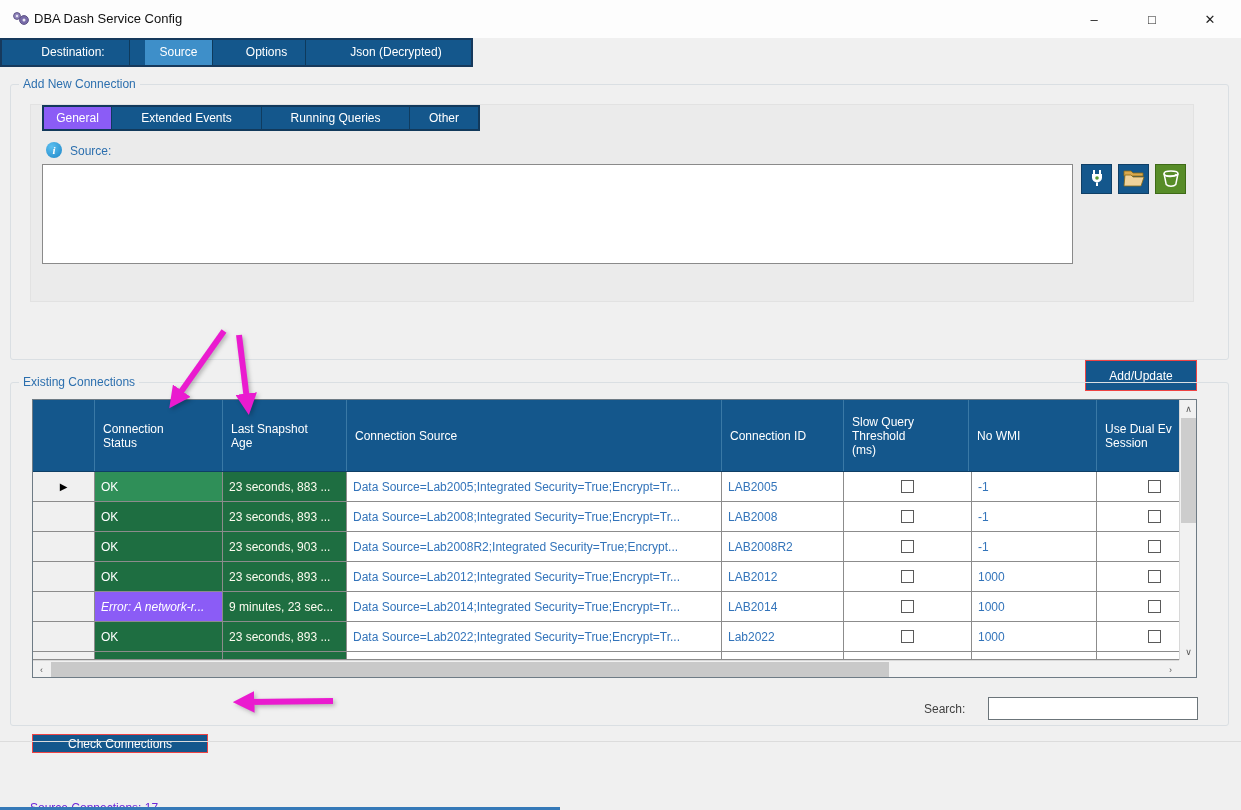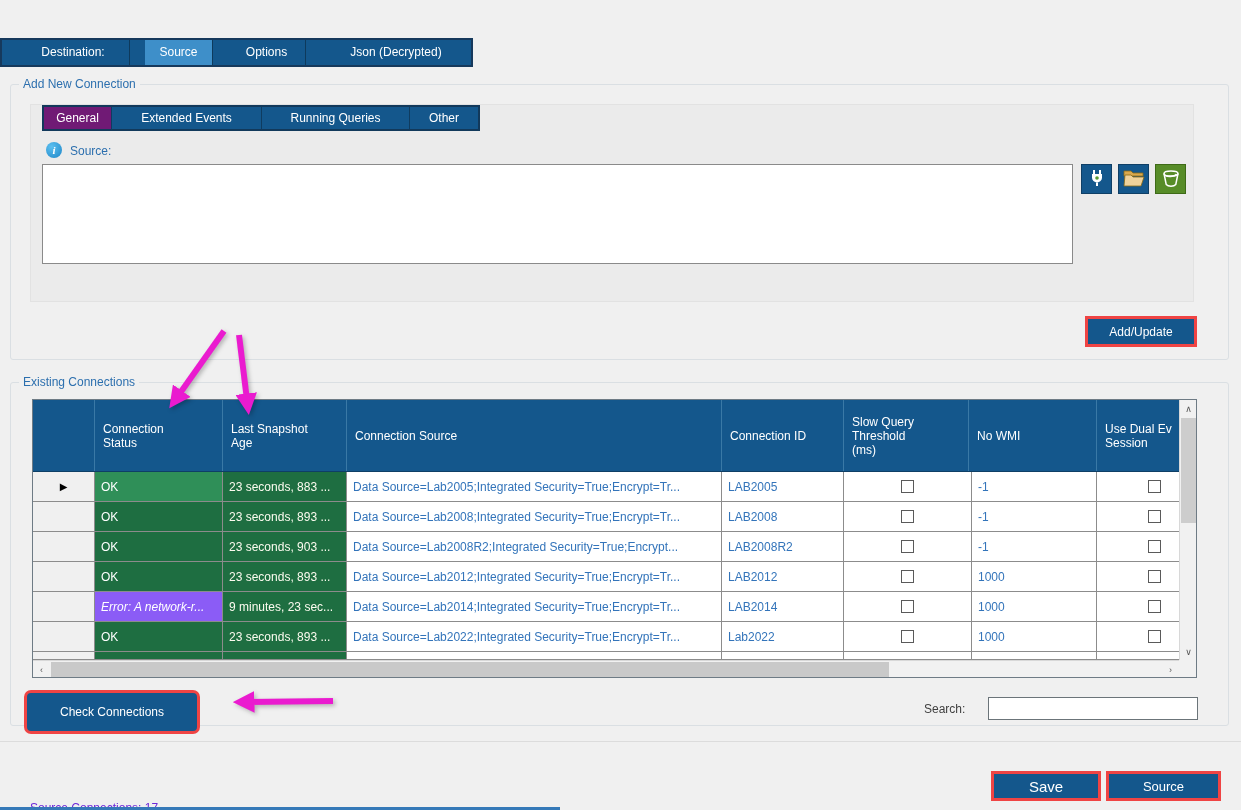--- a/index.html
+++ b/index.html
@@ -36,37 +36,37 @@
   .gb1 { left:10px; top:84px; width:1219px; height:276px; }
   .gb2 { left:10px; top:382px; width:1219px; height:344px; }
 
   
   .panel1 { position:absolute; left:30px; top:104px; width:1164px; height:198px;
             background:#ebebeb; border:1px solid #e2e2e2; }
   .itabs { position:absolute; left:42px; top:105px; display:flex; border:2px solid #12395b; }
   .itab { height:22px; line-height:22px; text-align:center; color:#fff; background:#14578c;
           border-right:1px solid #0f3c60; cursor:default; }
   .itab:last-child { border-right:none; }
-  .itab.selected { background:#701a75; }
+  .itab.selected { background:#8b5cf6; }
   .itab.w1{width:68px}.itab.w2{width:150px}.itab.w3{width:148px}.itab.w4{width:68px}
   .info-icon { position:absolute; left:46px; top:142px; width:16px; height:16px; border-radius:50%;
                background:radial-gradient(circle at 35% 30%, #5cc0f0, #1d86c8); color:#fff;
                font:italic bold 11px "Liberation Serif",serif; text-align:center; line-height:16px; }
   .source-label { position:absolute; left:70px; top:144px; color:#2c6fae; }
   .source-textarea { position:absolute; left:42px; top:164px; width:1031px; height:100px;
                      border:1px solid #8a8a8a; background:#fff; resize:none; outline:none;
                      font-family:"Liberation Sans",sans-serif; font-size:12px; }
   .icon-btn { position:absolute; top:164px; width:31px; height:30px; background:#14578c;
               border:1px solid #0f3f66; display:flex; align-items:center; justify-content:center;
               cursor:pointer; }
   .icon-btn.green { background:#578c28; border-color:#3e6a17; }
   .ib1{left:1081px}.ib2{left:1118px}.ib3{left:1155px}
-  .blue-btn { background:#14578c; color:#fff; border:3px solid #ef4444; font-size:12px;
+  .blue-btn { background:#14578c; color:#fff; border:1px solid #ef4444; font-size:12px;
               display:flex; align-items:center; justify-content:center; cursor:pointer;
-              font-family:"Liberation Sans",sans-serif; }
+              font-family:"Liberation Sans",sans-serif;margin-top:44px; }
   .add-update { position:absolute; left:1085px; top:316px; width:112px; height:31px; }
 
   
   .grid { position:absolute; left:32px; top:399px; width:1165px; height:279px;
           border:1px solid #6e7b85; background:#fff; }
   .grid-scroll { position:absolute; left:0; top:0; width:1146px; height:260px; overflow:hidden; }
   .grid-header { display:flex; height:72px; background:#14578c; border-bottom:1px solid #0e3f66; }
   .hcell { color:#fff; font-size:12px; line-height:14px; padding:4px 8px; display:flex;
            align-items:center; white-space:pre-line; border-right:1px solid #3a79a6;
            flex:none; overflow:hidden; cursor:default; }
@@ -94,21 +94,21 @@
   .sarrow { position:absolute; width:17px; height:17px; display:flex; align-items:center;
             justify-content:center; color:#555; font-size:9px; }
   .va-up{top:0; left:0;} .va-down{bottom:0; left:0;}
   .hscroll { position:absolute; left:0; bottom:0; width:1146px; height:17px; background:#f1f1f1;
              border-top:1px solid #d8d8d8; }
   .hthumb { position:absolute; left:18px; top:1px; width:838px; height:15px; background:#c9c9c9; }
   .ha-left{left:0; top:0;} .ha-right{right:0; top:0;}
   .sb-corner { position:absolute; right:0; bottom:0; width:17px; height:17px; background:#f1f1f1; }
 
   
-  .check-conn { position:absolute; left:24px; top:690px; width:176px; height:44px;border-radius:7px; }
+  .check-conn { position:absolute; left:32px; top:690px; width:176px; height:19px; }
   .search-label { position:absolute; left:924px; top:702px; color:#404040; }
   .search-input { position:absolute; left:988px; top:697px; width:210px; height:23px;
                   border:1px solid #6b7479; background:#fff; outline:none; padding:0 4px;
                   font-family:"Liberation Sans",sans-serif; font-size:12px; }
 
   
   .footer-sep { position:absolute; left:0; top:741px; width:1241px; height:1px; background:#dcdcdc; }
   .source-link { position:absolute; left:30px; top:801px; color:#6d28d9; text-decoration:underline;
                  cursor:pointer; }
   .save-btn   { position:absolute; left:991px;  top:771px; width:110px; height:30px; font-size:15px;text-align:right; }
@@ -117,20 +117,38 @@
 
   
   .annot { position:absolute; left:0; top:0; width:1241px; height:810px; pointer-events:none;
            z-index:40; filter:drop-shadow(2px 2px 2px rgba(0,0,0,.25)); }
 </style>
 </head>
 <body>
 
 <div class="window">
 
+  <div class="titlebar">
+    <span class="app-icon">
+      <svg width="20" height="20" viewBox="0 0 20 20">
+        <g stroke="#5f5486" stroke-width="1">
+          <circle cx="6" cy="7" r="3.4" fill="#9186bd"></circle>
+          <circle cx="13" cy="11" r="4.4" fill="#776aa8"></circle>
+          <circle cx="6" cy="7" r="1.2" fill="#e8e6f2" stroke="none"></circle>
+          <circle cx="13" cy="11" r="1.5" fill="#e8e6f2" stroke="none"></circle>
+        </g>
+      </svg>
+    </span>
+    <span class="title-text">DBA Dash Service Config</span>
+    <div class="win-controls">
+      <div class="win-btn">–</div>
+      <div class="win-btn">□</div>
+      <div class="win-btn">✕</div>
+    </div>
+  </div>
 
   <div class="main-tabstrip">
     <div class="main-tabgroup">
       <div class="mtab w1">Destination:</div>
       <div class="mtab w2 selected">Source</div>
       <div class="mtab w3">Options</div>
       <div class="mtab w4">Json (Decrypted)</div>
     </div>
   </div>
 

